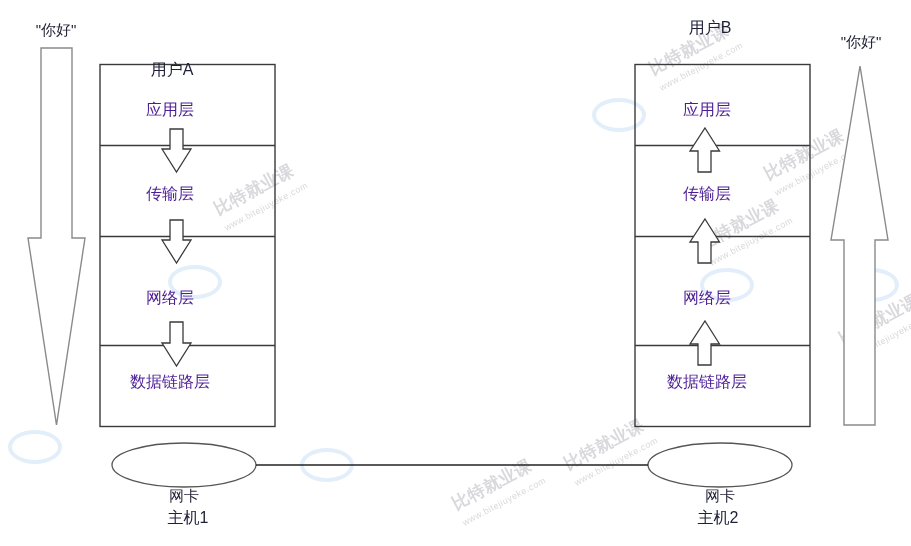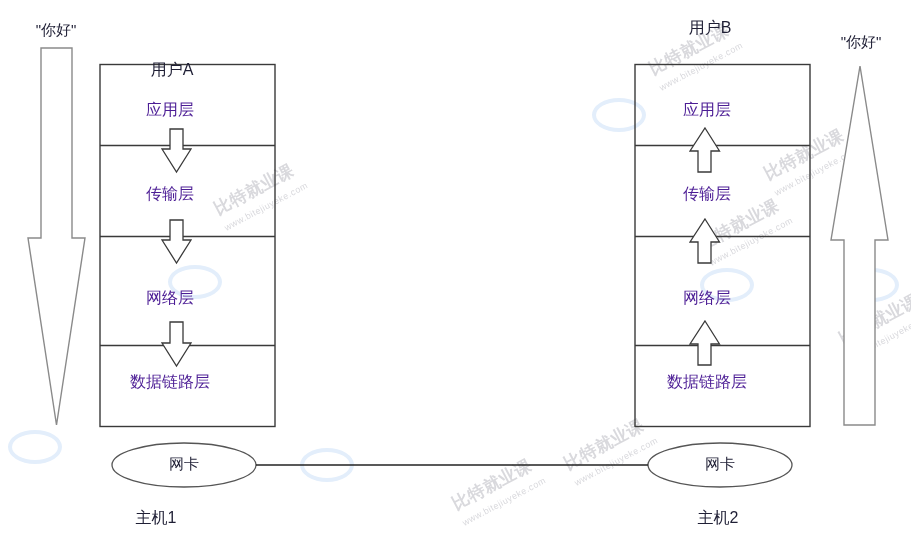--- a/index.html
+++ b/index.html
@@ -59,20 +59,21 @@
     font-size: 16px;
     color: #4c1d95;
     transform: translate(-50%, -50%);
   }
   .nic-text {
     position: absolute;
     white-space: nowrap;
     font-size: 15px;
     color: #1f1f35;
     transform: translate(-50%, -50%);
+    margin-top: 32px;
   }
 </style>
 </head>
 <body>
 
 <div id="canvas">
 
   <div class="wm-ring" style="left:168px; top:265px;"></div>
   <div class="wm-ring" style="left:300px; top:448px;"></div>
   <div class="wm-ring" style="left:592px; top:98px;"></div>
@@ -147,21 +148,21 @@
 
   <div class="lbl lbl-quote" style="left:56px; top:30px;">"你好"</div>
   <div class="lbl" style="left:172px; top:30px;margin-top:40px;">用户A</div>
 
   <div class="layer-text" style="left:170px; top:110px;">应用层</div>
   <div class="layer-text" style="left:170px; top:194px;">传输层</div>
   <div class="layer-text" style="left:170px; top:298px;">网络层</div>
   <div class="layer-text" style="left:170px; top:382px;">数据链路层</div>
 
   <div class="nic-text" style="left:184px; top:464px;">网卡</div>
-  <div class="lbl" style="left:156px; top:518px;">主机1</div>
+  <div class="lbl" style="left:188px; top:518px;">主机1</div>
 
   <div class="lbl" style="left:710px; top:28px;">用户B</div>
   <div class="lbl lbl-quote" style="left:861px; top:42px;">"你好"</div>
 
   <div class="layer-text" style="left:707px; top:110px;">应用层</div>
   <div class="layer-text" style="left:707px; top:194px;">传输层</div>
   <div class="layer-text" style="left:707px; top:298px;">网络层</div>
   <div class="layer-text" style="left:707px; top:382px;">数据链路层</div>
 
   <div class="nic-text" style="left:720px; top:464px;">网卡</div>

